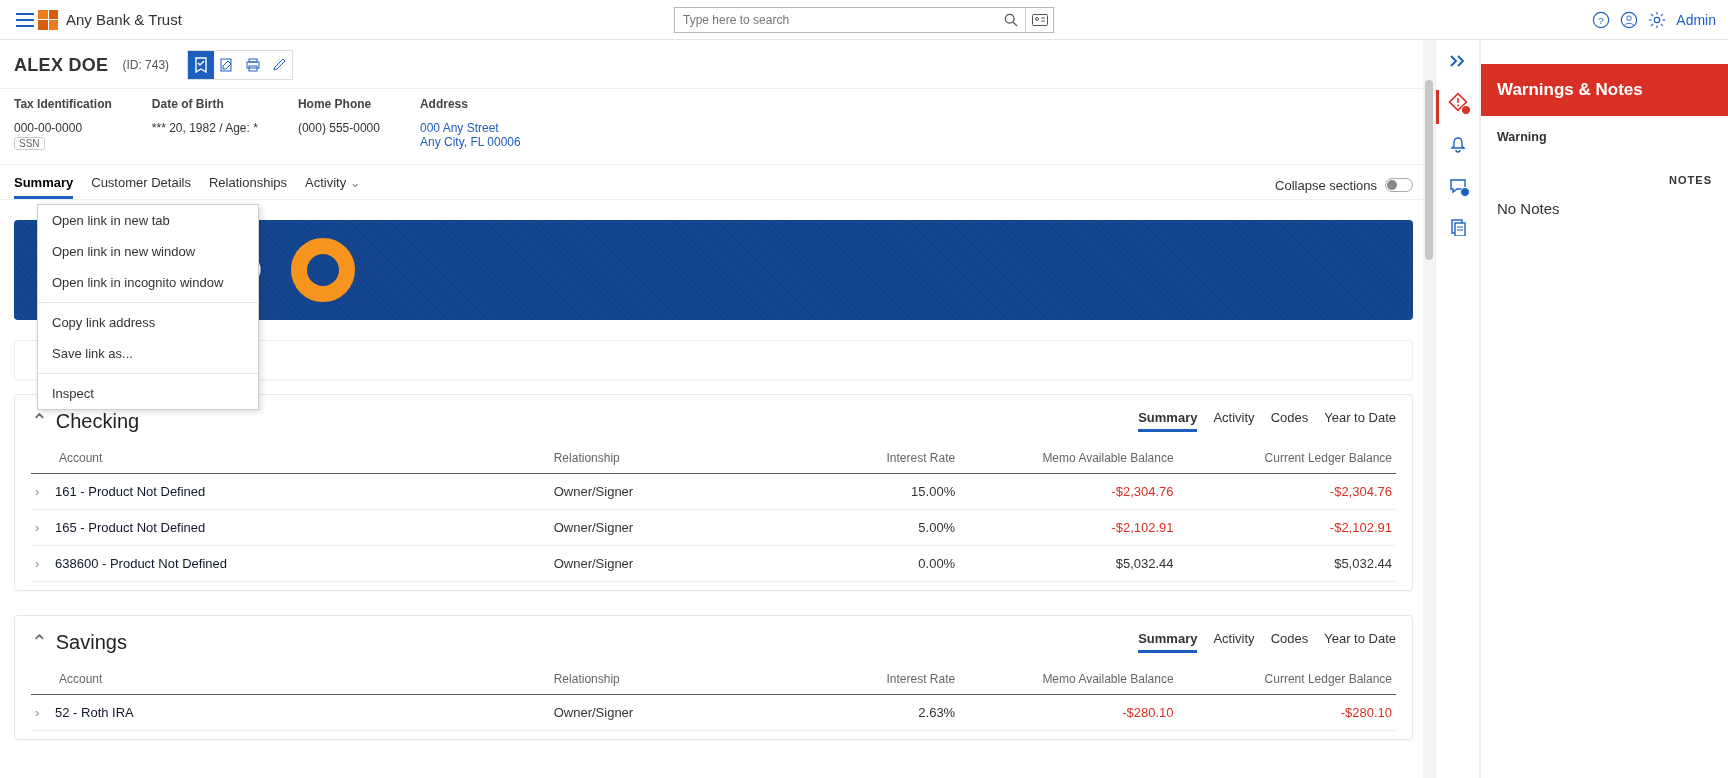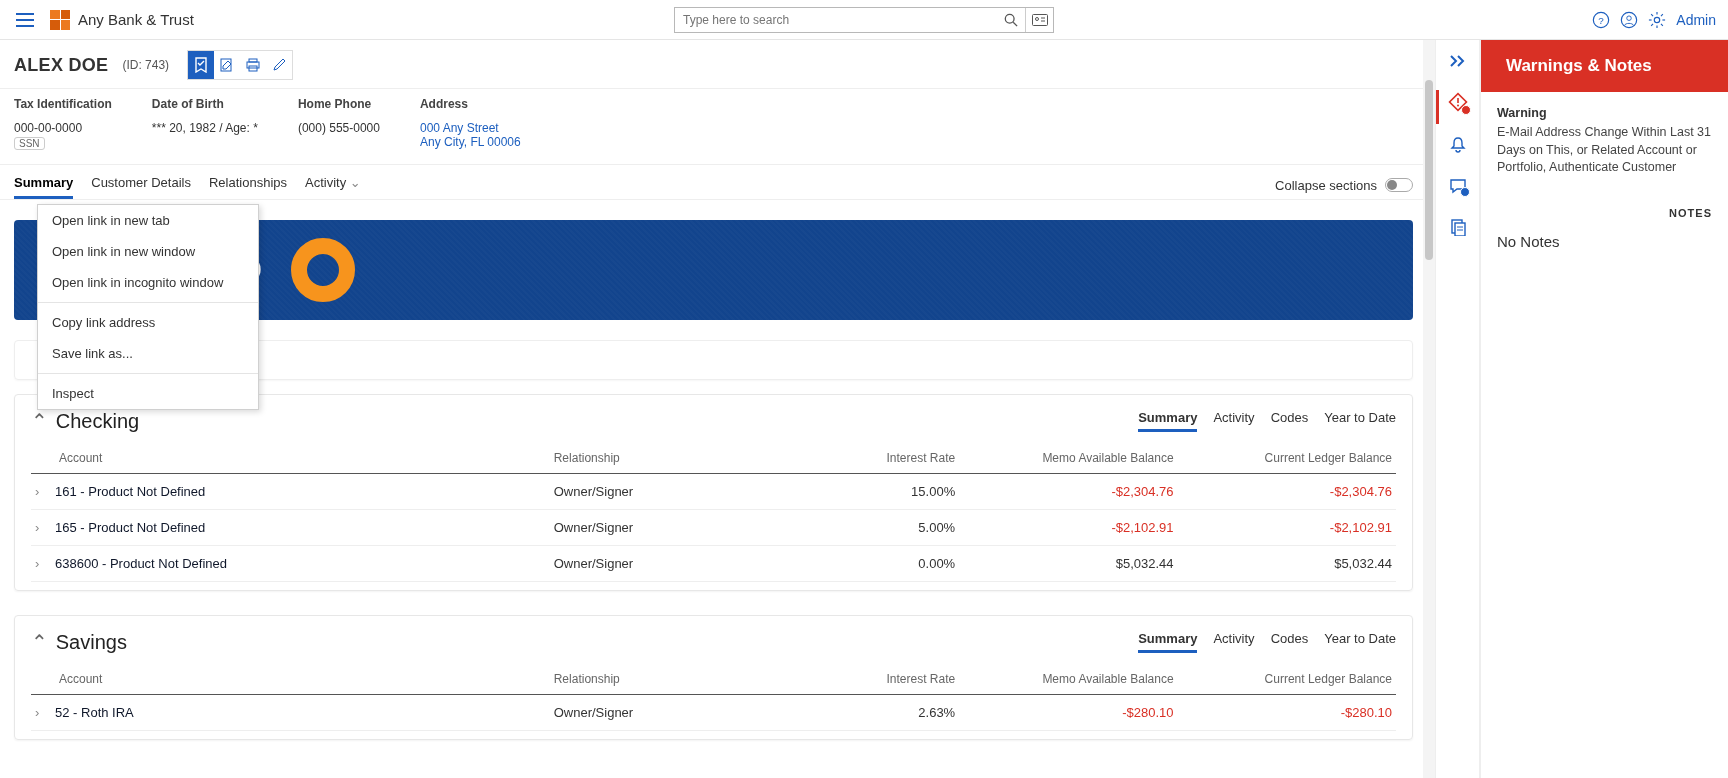--- a/index.html
+++ b/index.html
@@ -2,21 +2,21 @@
 <html><head>
 <meta charset="utf-8">
 <style>
   * { box-sizing: border-box; margin: 0; padding: 0; }
   html, body { font-family: "Segoe UI", Arial, sans-serif; font-size: 13px; color: #333; background:#fff; }
   body { width:1728px; height:778px; overflow:hidden; position:relative; }
   a { color:#1d5fbf; text-decoration:none; }
   
   
   .topbar { height:40px; border-bottom:1px solid #e5e5e5; display:flex; align-items:center; justify-content:space-between; padding:0 12px; }
-  .topbar-left { display:flex; gap:12px; }
+  .topbar-left { display:flex; }
   .hamburger { cursor:pointer; padding:4px; }
   .hamburger svg { display:block; }
   .brand { display:flex; align-items:center; gap:8px; font-size:15px; color:#333; }
   .brand-logo { width:20px; height:20px; display:grid; grid-template-columns:1fr 1fr; grid-template-rows:1fr 1fr; gap:1px; }
   .brand-logo div { background:#ec7a1f; } .brand-logo div:nth-child(2){background:#d65c0a;} .brand-logo div:nth-child(3){background:#d65c0a;} .brand-logo div:nth-child(4){background:#ec7a1f;}
   .search-wrap { position:absolute; left:50%; transform:translateX(-50%); }
   .searchbox { display:flex; align-items:center; width:380px; height:26px; border:1px solid #b8b8b8; background:#fff; }
   .searchbox input { flex:1; border:none; outline:none; font-size:12px; padding:0 8px; color:#777; }
   .searchbox .sicon { width:28px; height:100%; display:flex; align-items:center; justify-content:center; border-left:0; cursor:pointer; }
   .searchbox .cardicon { width:28px; height:100%; display:flex; align-items:center; justify-content:center; border-left:1px solid #ccc; cursor:pointer;}
@@ -84,21 +84,21 @@
   .ctxmenu .ci { padding:8px 14px; cursor:pointer; }
   .ctxmenu hr { border:none; border-top:1px solid #e4e4e4; margin:4px 0;}
   
   
   .rpanel { width:248px; border-left:1px solid #eee; display:flex; flex-direction:column; }
   .rpanel-expand { width:45px; border-left:1px solid #eee; border-right:1px solid #eee; display:flex; flex-direction:column; align-items:center; padding-top:14px; gap:24px;}
   .rpanel-expand .ricon { cursor:pointer; color:#1d5fbf; position:relative;}
   .rpanel-expand .ricon.warn { color:#d93025; }
   .rpanel-expand .badge { position:absolute; bottom:-3px; right:-3px; width:10px; height:10px; background:#d93025; border-radius:50%; border:1px solid #fff;}
   .rpanel-expand .badge.alt { background:#1d5fbf; }
-  .rpanel-hdr { background:#d93025; color:#fff; font-size:17px; font-weight:600; padding:16px 25px; }
+  .rpanel-hdr { background:#d93025; color:#fff; font-size:17px; font-weight:600; padding:16px 16px;margin-top:24px; }
   .rpanel-body { padding:14px 16px; font-size:12.5px; flex:1;}
   .warn-title { font-weight:600; margin-bottom:4px; }
   .warn-text { color:#444; line-height:1.4; }
   .notes-hdr { text-align:right; font-size:11px; font-weight:700; letter-spacing:1px; color:#333; margin:30px 0 14px;}
   .nonotes { font-size:15px; color:#333; }
   
   
   .vscroll { position:absolute; right:0; top:0; width:12px; height:100%; background:#f4f4f4;}
   .vscroll .thumb { position:absolute; left:2px; right:2px; top:40px; height:180px; background:#c7c7c7; border-radius:4px;}
   
@@ -396,18 +396,17 @@
           <line x1="8" y1="12" x2="14" y2="12" stroke="#1d5fbf"></line>
         </svg>
     </div>
     <div style="position:absolute; left:0; top:50px; width:3px; height:34px; background:#d93025;"></div>
   </div>
 
   <div class="rpanel">
     <div class="rpanel-hdr">Warnings &amp; Notes</div>
     <div class="rpanel-body">
       <div class="warn-title">Warning</div>
-      <div class="warn-text">E-Mail Address Change Within Last 31 Days on This, or Related Account or Portfolio, Authenticate Customer</div>
       <div class="notes-hdr">NOTES</div>
       <div class="nonotes">No Notes</div>
     </div>
   </div>
 </div>
 
 </body></html>

